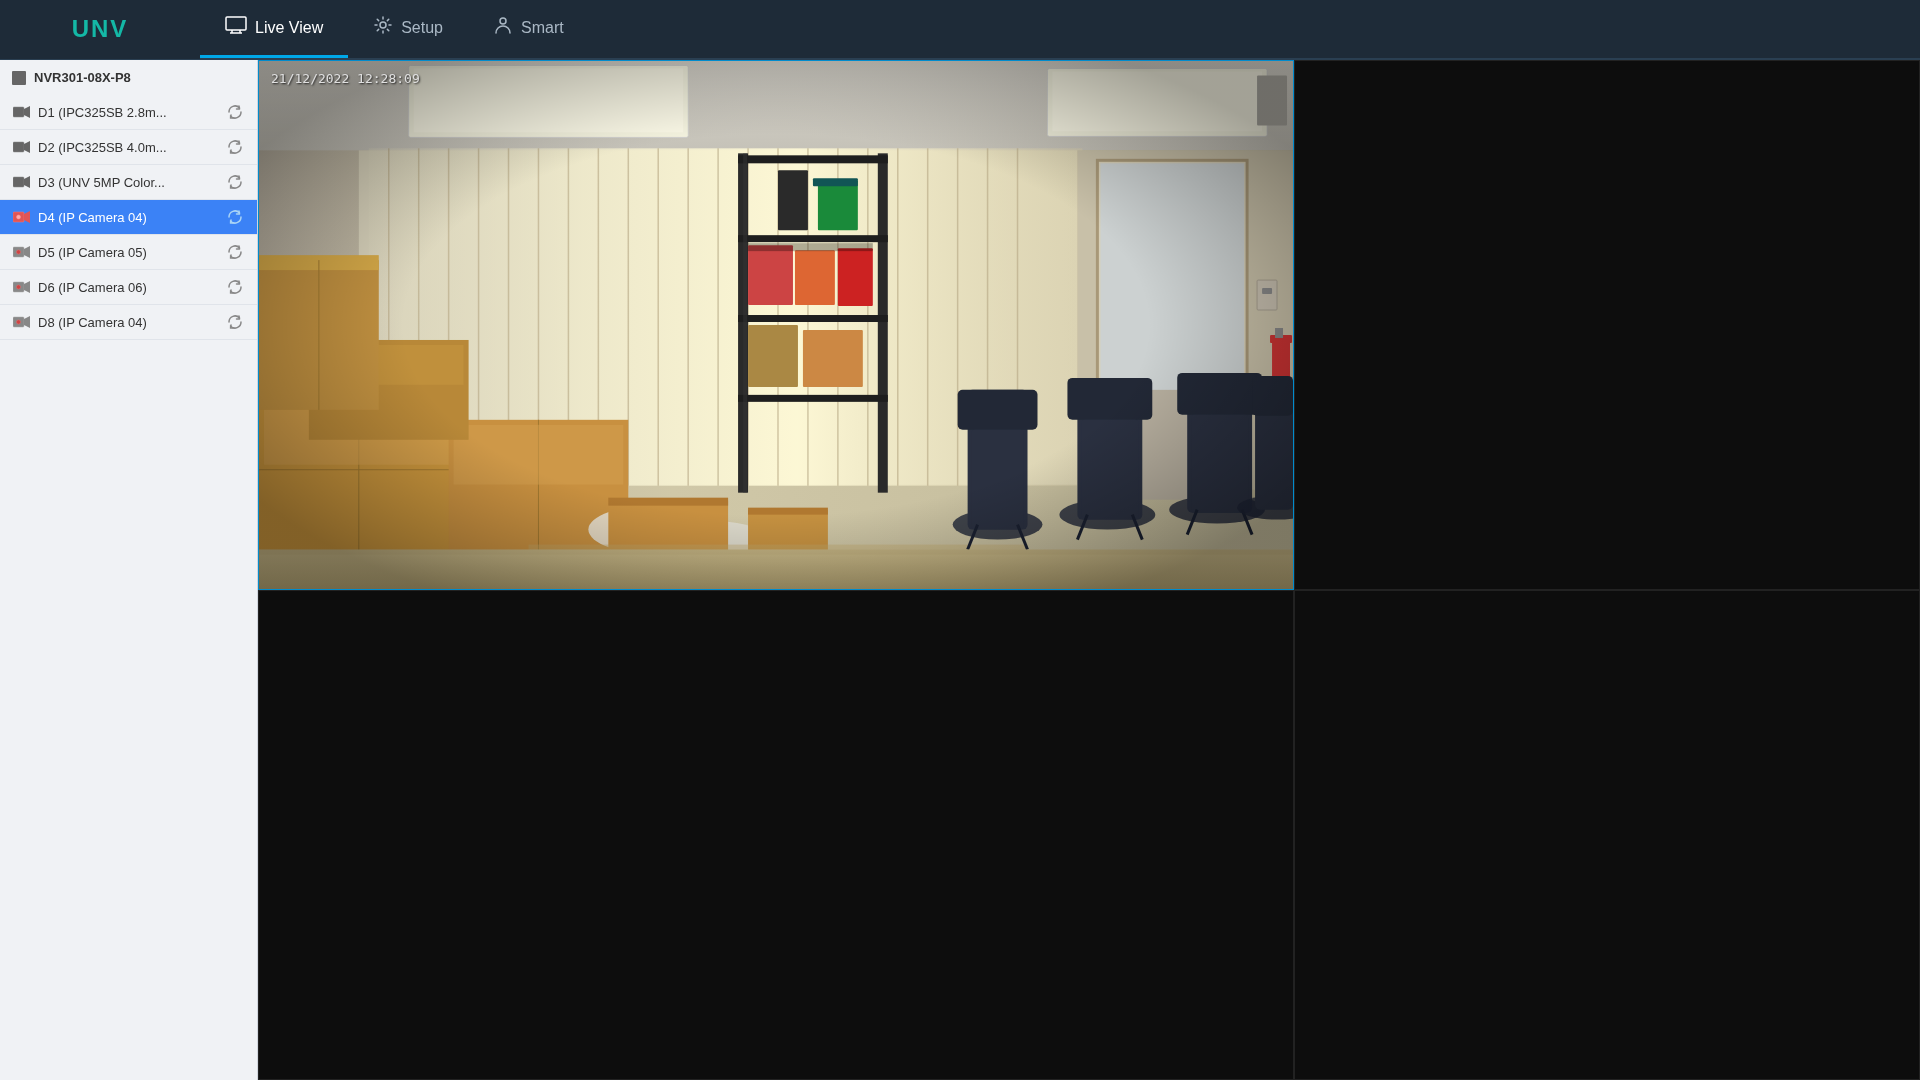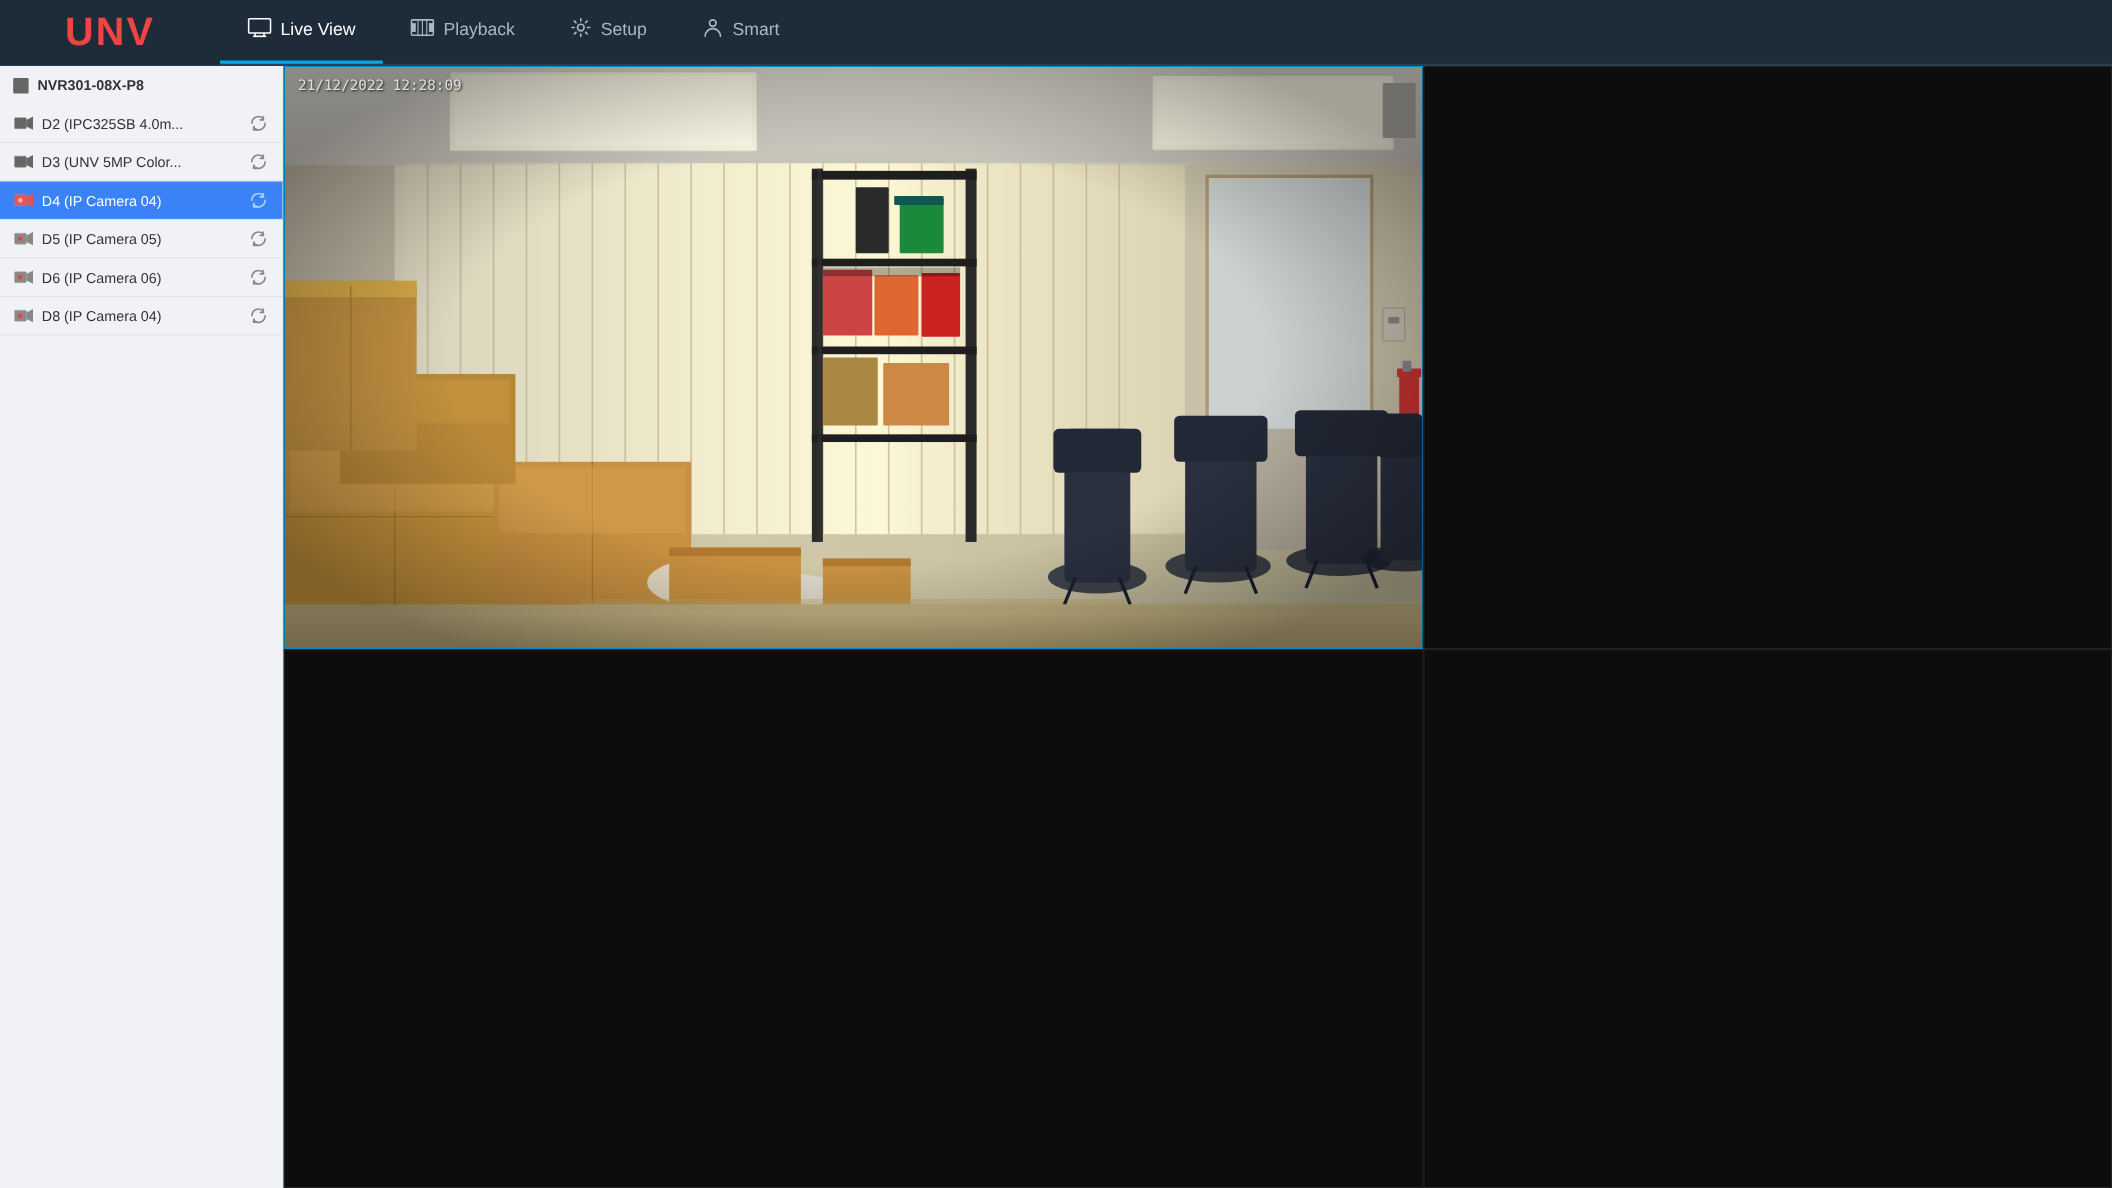--- a/index.html
+++ b/index.html
@@ -25,22 +25,22 @@
       width: 200px;
       height: 60px;
       display: flex;
       align-items: center;
       justify-content: center;
       background: #1e2b38;
       padding: 0 20px;
     }
 
     .logo-text {
-      color: #ef4444;
-      font-size: 36px;
+      color: #14b8a6;
+      font-size: 24px;
       font-weight: bold;
       letter-spacing: 2px;
       position: relative;
     }
 
     .logo-text::before {
       content: '';
       position: absolute;
       top: -2px;
       left: -2px;
@@ -224,33 +224,20 @@
         <svg width="22" height="18" viewBox="0 0 22 18" fill="none">
           <rect x="1" y="1" width="20" height="13" rx="1" stroke="white" stroke-width="1.5"></rect>
           <line x1="7" y1="14" x2="7" y2="17" stroke="white" stroke-width="1.5"></line>
           <line x1="15" y1="14" x2="15" y2="17" stroke="white" stroke-width="1.5"></line>
           <line x1="5" y1="17" x2="17" y2="17" stroke="white" stroke-width="1.5"></line>
         </svg>
       </span>
       <span>Live View</span>
     </div>
 
-    <div class="nav-item">
-      <span class="nav-icon">
-        <svg width="22" height="18" viewBox="0 0 22 18" fill="none">
-          <rect x="1" y="2" width="20" height="14" rx="1" stroke="#aab8c5" stroke-width="1.5"></rect>
-          <rect x="1" y="5" width="4" height="8" fill="#aab8c5"></rect>
-          <rect x="17" y="5" width="4" height="8" fill="#aab8c5"></rect>
-          <line x1="7" y1="2" x2="7" y2="16" stroke="#aab8c5" stroke-width="1"></line>
-          <line x1="11" y1="2" x2="11" y2="16" stroke="#aab8c5" stroke-width="1"></line>
-          <line x1="15" y1="2" x2="15" y2="16" stroke="#aab8c5" stroke-width="1"></line>
-        </svg>
-      </span>
-      <span>Playback</span>
-    </div>
 
     <div class="nav-item">
       <span class="nav-icon">
         <svg width="20" height="20" viewBox="0 0 20 20" fill="none">
           <circle cx="10" cy="10" r="3" stroke="#aab8c5" stroke-width="1.5"></circle>
           <path d="M10 2v2M10 16v2M2 10h2M16 10h2M4.22 4.22l1.42 1.42M14.36 14.36l1.42 1.42M4.22 15.78l1.42-1.42M14.36 5.64l1.42-1.42" stroke="#aab8c5" stroke-width="1.5" stroke-linecap="round"></path>
         </svg>
       </span>
       <span>Setup</span>
     </div>
@@ -269,20 +256,36 @@
 
 <div id="main">
 
   <div id="sidebar">
 
     <div class="sidebar-header">
       <div class="sidebar-device-icon"></div>
       <span>NVR301-08X-P8</span>
     </div>
 
+    <div class="camera-item">
+      <div class="cam-icon">
+        <svg width="18" height="14" viewBox="0 0 18 14" fill="none">
+          <rect x="0" y="2" width="11" height="10" rx="1" fill="#666" stroke="#888" stroke-width="0.5"></rect>
+          <polygon points="11,4 17,1 17,13 11,10" fill="#666"></polygon>
+        </svg>
+      </div>
+      <span class="cam-label">D1 (IPC325SB 2.8m...</span>
+      <div class="cam-refresh-icon">
+        <svg width="16" height="16" viewBox="0 0 16 16" fill="none">
+          <path d="M2 8a6 6 0 0 1 10.5-4M14 8a6 6 0 0 1-10.5 4" stroke="#888" stroke-width="1.5" stroke-linecap="round"></path>
+          <polyline points="12,2 12.5,5 9.5,5" stroke="#888" stroke-width="1.5" stroke-linecap="round" stroke-linejoin="round"></polyline>
+          <polyline points="4,11 3.5,14 6.5,14" stroke="#888" stroke-width="1.5" stroke-linecap="round" stroke-linejoin="round"></polyline>
+        </svg>
+      </div>
+    </div>
 
     <div class="camera-item">
       <div class="cam-icon">
         <svg width="18" height="14" viewBox="0 0 18 14" fill="none">
           <rect x="0" y="2" width="11" height="10" rx="1" fill="#666" stroke="#888" stroke-width="0.5"></rect>
           <polygon points="11,4 17,1 17,13 11,10" fill="#666"></polygon>
         </svg>
       </div>
       <span class="cam-label">D2 (IPC325SB 4.0m...</span>
       <div class="cam-refresh-icon">

